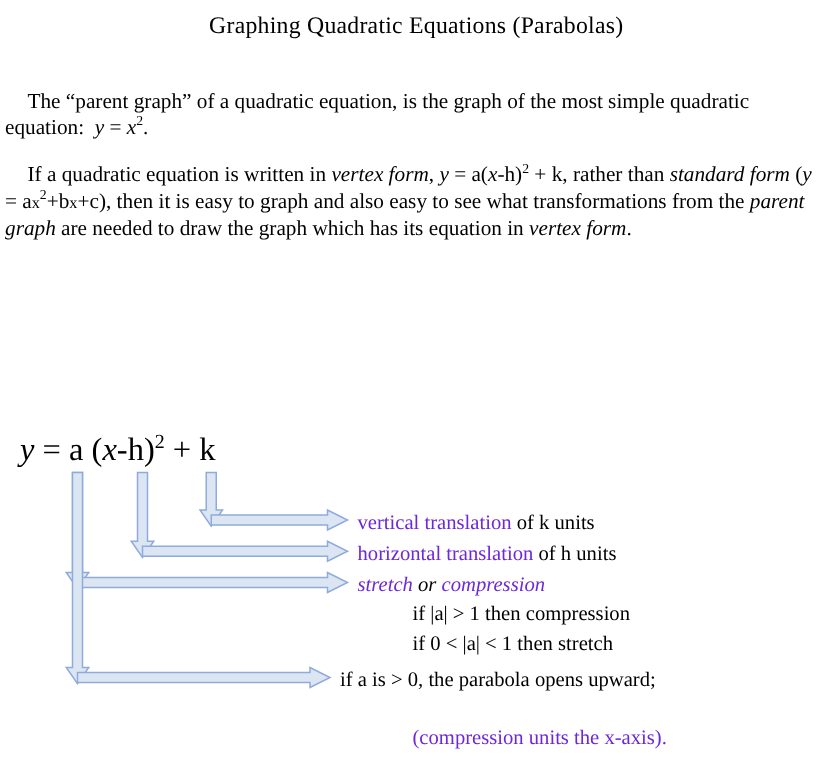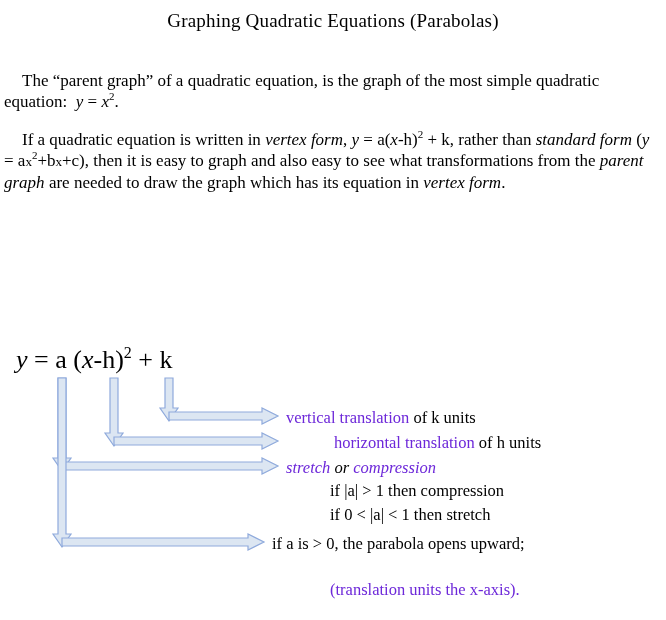--- a/index.html
+++ b/index.html
@@ -79,21 +79,21 @@
   .annot {
     position: absolute;
     font-size: 16.5px;
     line-height: 20px;
     white-space: nowrap;
   }
   .blue {
     color: #6d28d9;
   }
   .a1 { left: 286px; top: 408px; }
-  .a2 { left: 286px; top: 433px; margin-left: 48px; }
+  .a2 { left: 286px; top: 433px; }
   .a3 { left: 286px; top: 458px; font-style: italic; }
   .a4 { left: 330px; top: 481px; text-align: right; }
   .a5 { left: 330px; top: 505px; }
   .a6 { left: 272px; top: 534px; }
   .a7 { left: 272px; top: 557px; }
   .a8 { left: 330px; top: 580px; }
 </style>
 </head>
 <body>
 
@@ -145,16 +145,16 @@
 
   <div class="annot a3">
     <span class="blue">stretch</span><span> or </span><span class="blue">compression</span>
   </div>
 
   <div class="annot a4">if  |a| &gt; 1 then compression</div>
   <div class="annot a5">if  0 &lt; |a| &lt; 1 then stretch</div>
   <div class="annot a6">if a is &gt; 0,  the parabola opens upward;</div>
 
   <div class="annot a8 blue">
-    <span>(translation</span><span> units the x-axis).</span>
+    <span>(compression</span><span> units the x-axis).</span>
   </div>
 
 </div>
 
 </body></html>

